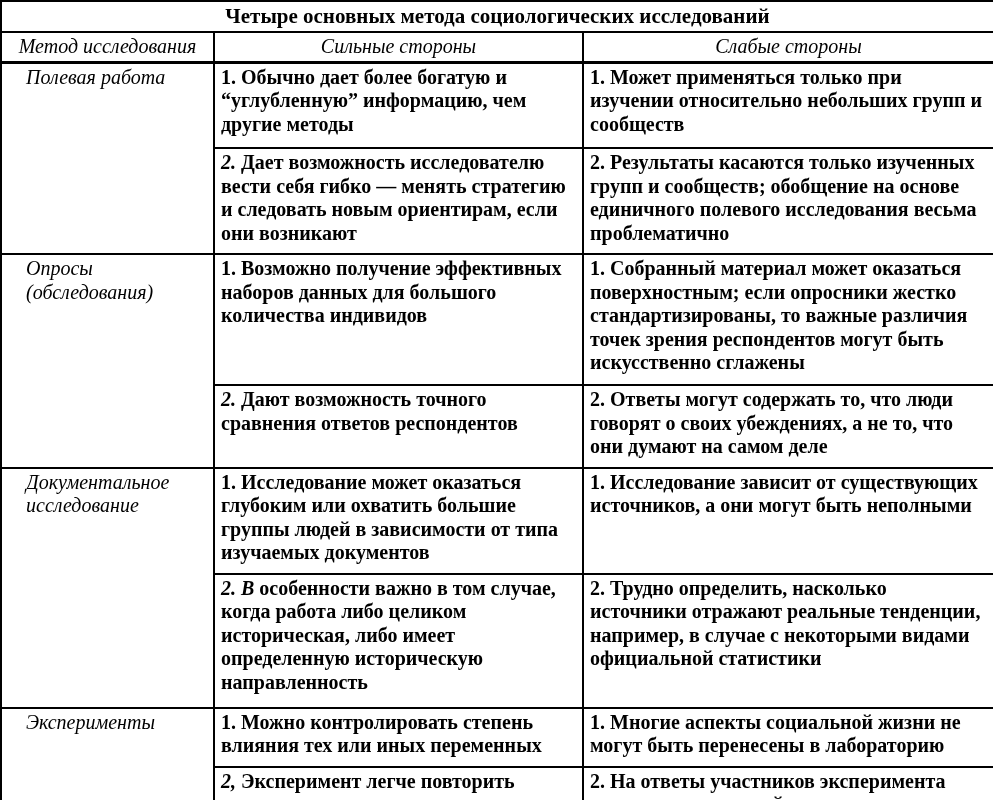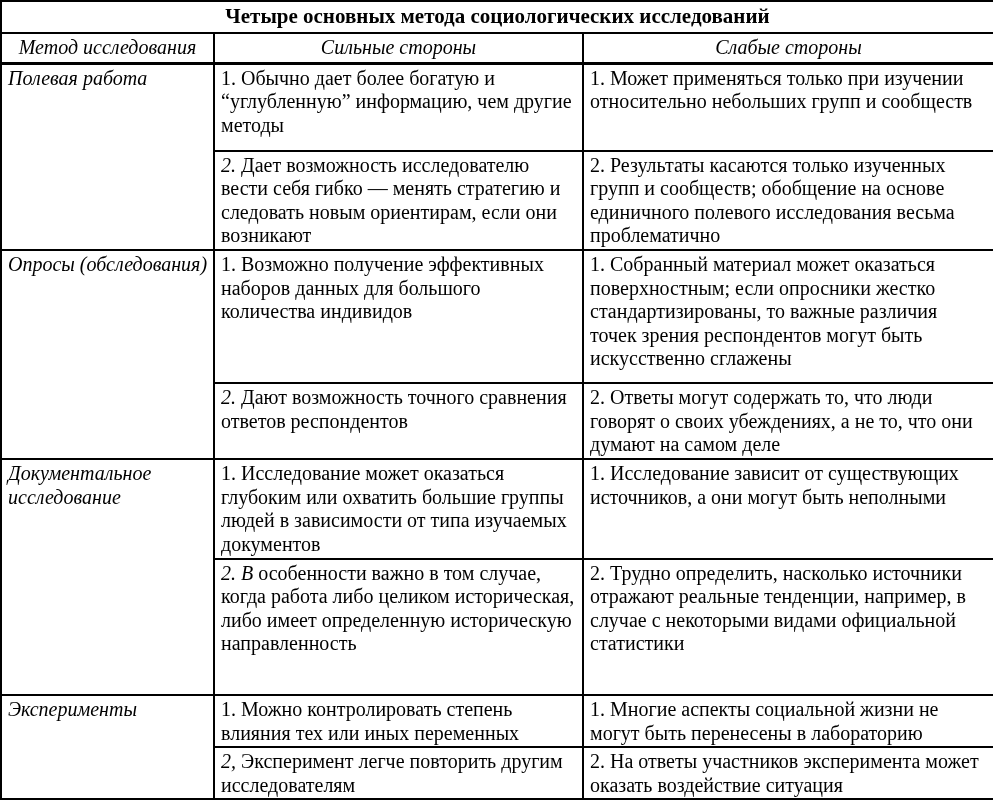--- a/index.html
+++ b/index.html
@@ -32,26 +32,27 @@
     text-align: center;
     vertical-align: middle;
     font-size: 20px;
     padding: 1px 4px;
     border-bottom: 3px solid #000000;
   }
   .method-cell {
     font-style: italic;
     font-size: 20px;
     line-height: 23.5px;
-    padding: 2px 4px 0 6px;
+    padding: 2px 4px 0 24px;
   }
   .body-cell {
     font-size: 20px;
     line-height: 23.5px;
-    padding: 2px 5px 0 6px;
+    padding: 2px 5px 8px 6px;
+    font-weight: bold;
   }
   .it { font-style: italic; }
 </style>
 </head>
 <body>
 
 <table class="methods">
   <colgroup>
     <col style="width:213px">
     <col style="width:369px">

